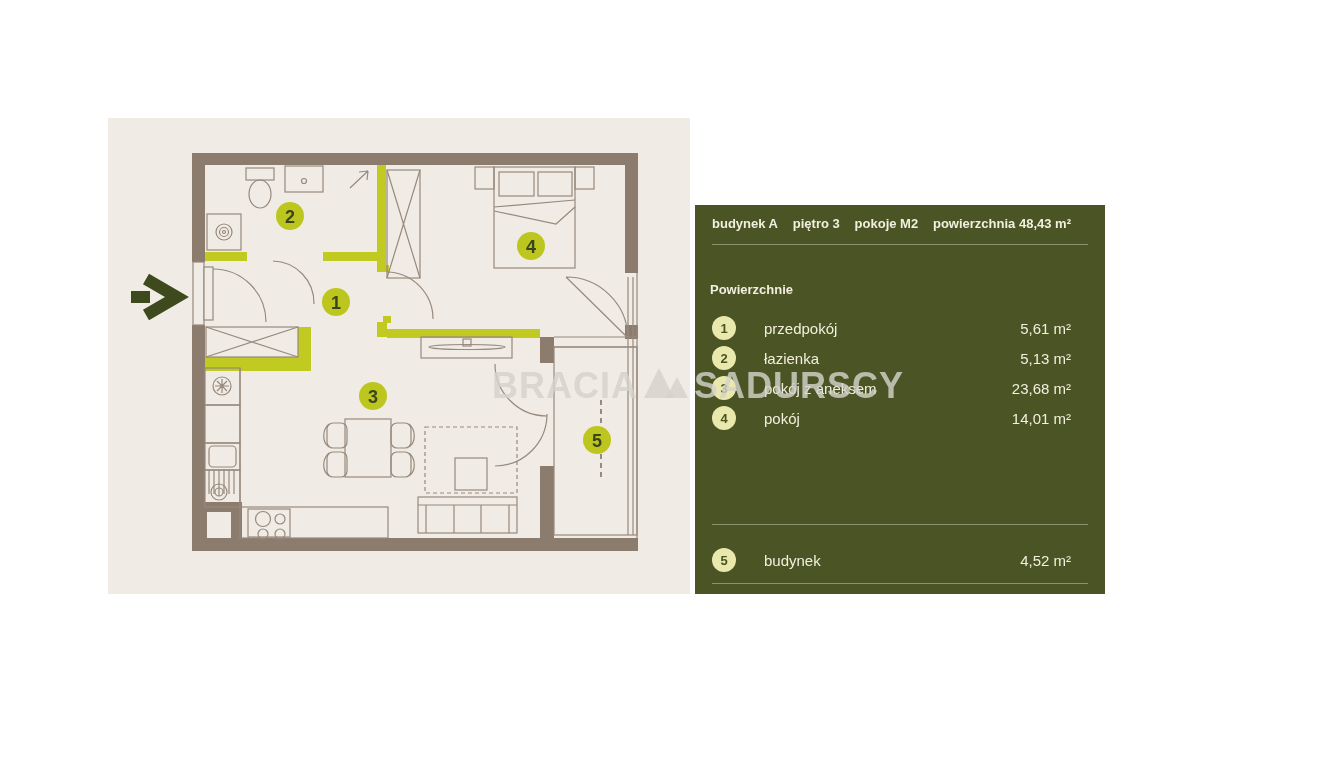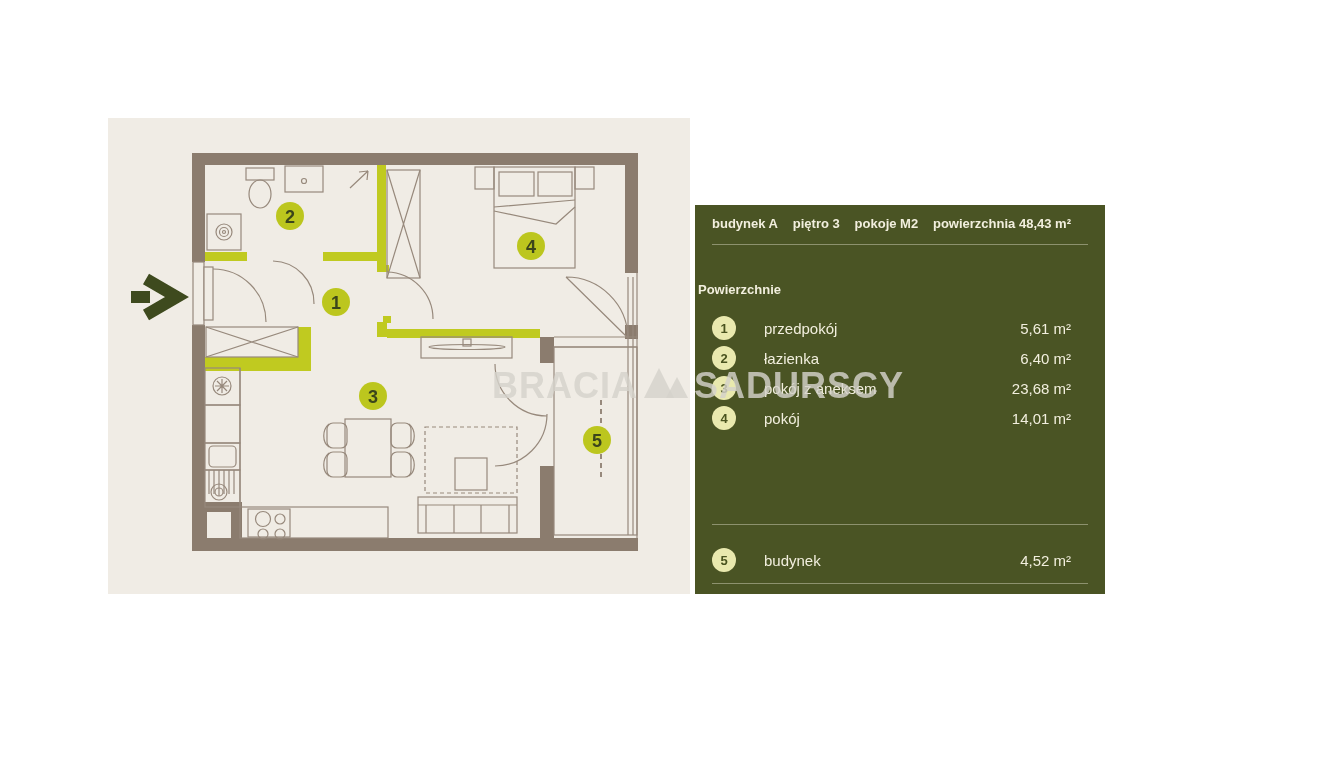--- a/index.html
+++ b/index.html
@@ -22,21 +22,21 @@
   .watermark .logo{display:inline-block;margin:0 6px;}
   .panel{
     position:absolute;left:695px;top:205px;width:410px;height:389px;
     background:#4a5424;color:#f2efde;box-sizing:border-box;
   }
   .panel-header{
     display:flex;justify-content:space-between;align-items:flex-end;
     padding:11px 34px 0 17px;font-size:13px;font-weight:bold;line-height:15px;
   }
   .divider{border:none;border-top:1px solid rgba(242,239,222,0.4);margin:13px 17px 0 17px;height:0;}
-  .section-title{margin:37px 17px 0 3px;font-size:13px;font-weight:bold;}
+  .section-title{margin:37px 17px 0 15px;font-size:13px;font-weight:bold;}
   .rows{margin-top:16px;}
   .room-row{
     display:flex;align-items:center;height:30px;padding:0 34px 0 17px;font-size:15px;
   }
   .num-badge{
     width:24px;height:24px;border-radius:50%;background:#e9e9ae;color:#49531f;
     font-size:13px;font-weight:bold;display:flex;align-items:center;justify-content:center;
     flex:0 0 auto;
   }
   .room-name{margin-left:28px;}
@@ -249,21 +249,21 @@
 
   <div class="rows">
     <div class="room-row">
       <span class="num-badge">1</span>
       <span class="room-name">przedpokój</span>
       <span class="room-area">5,61 m²</span>
     </div>
     <div class="room-row">
       <span class="num-badge">2</span>
       <span class="room-name">łazienka</span>
-      <span class="room-area">6,40 m²</span>
+      <span class="room-area">5,13 m²</span>
     </div>
     <div class="room-row">
       <span class="num-badge">3</span>
       <span class="room-name">pokój z aneksem</span>
       <span class="room-area">23,68 m²</span>
     </div>
     <div class="room-row">
       <span class="num-badge">4</span>
       <span class="room-name">pokój</span>
       <span class="room-area">14,01 m²</span>

